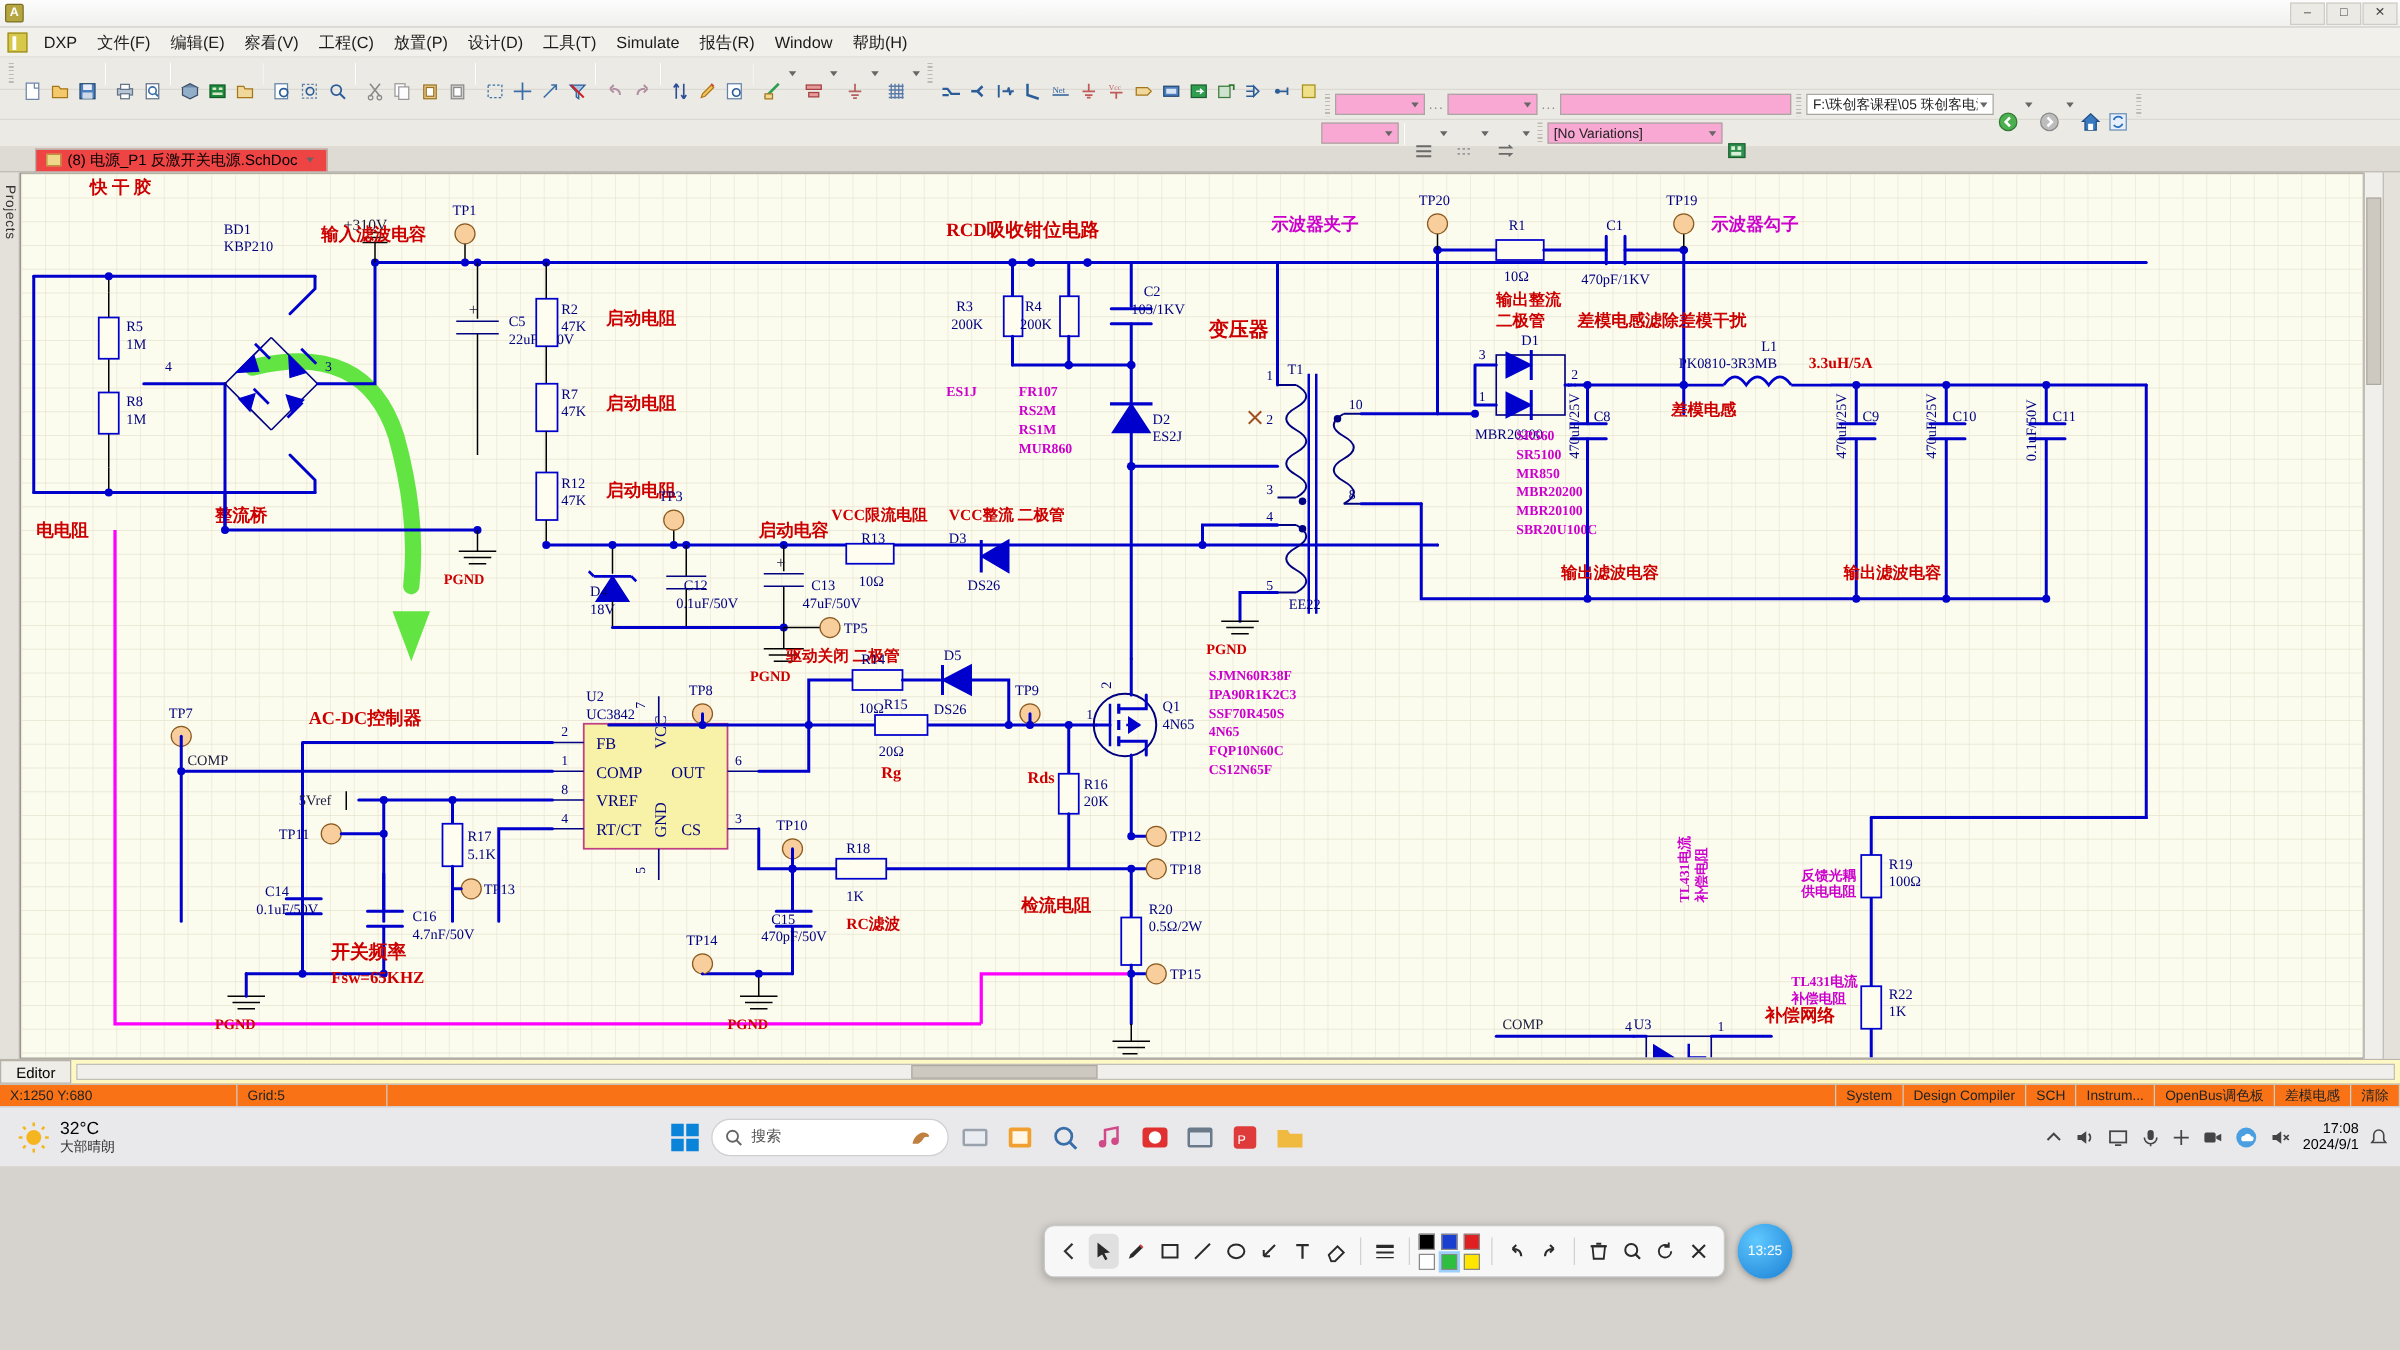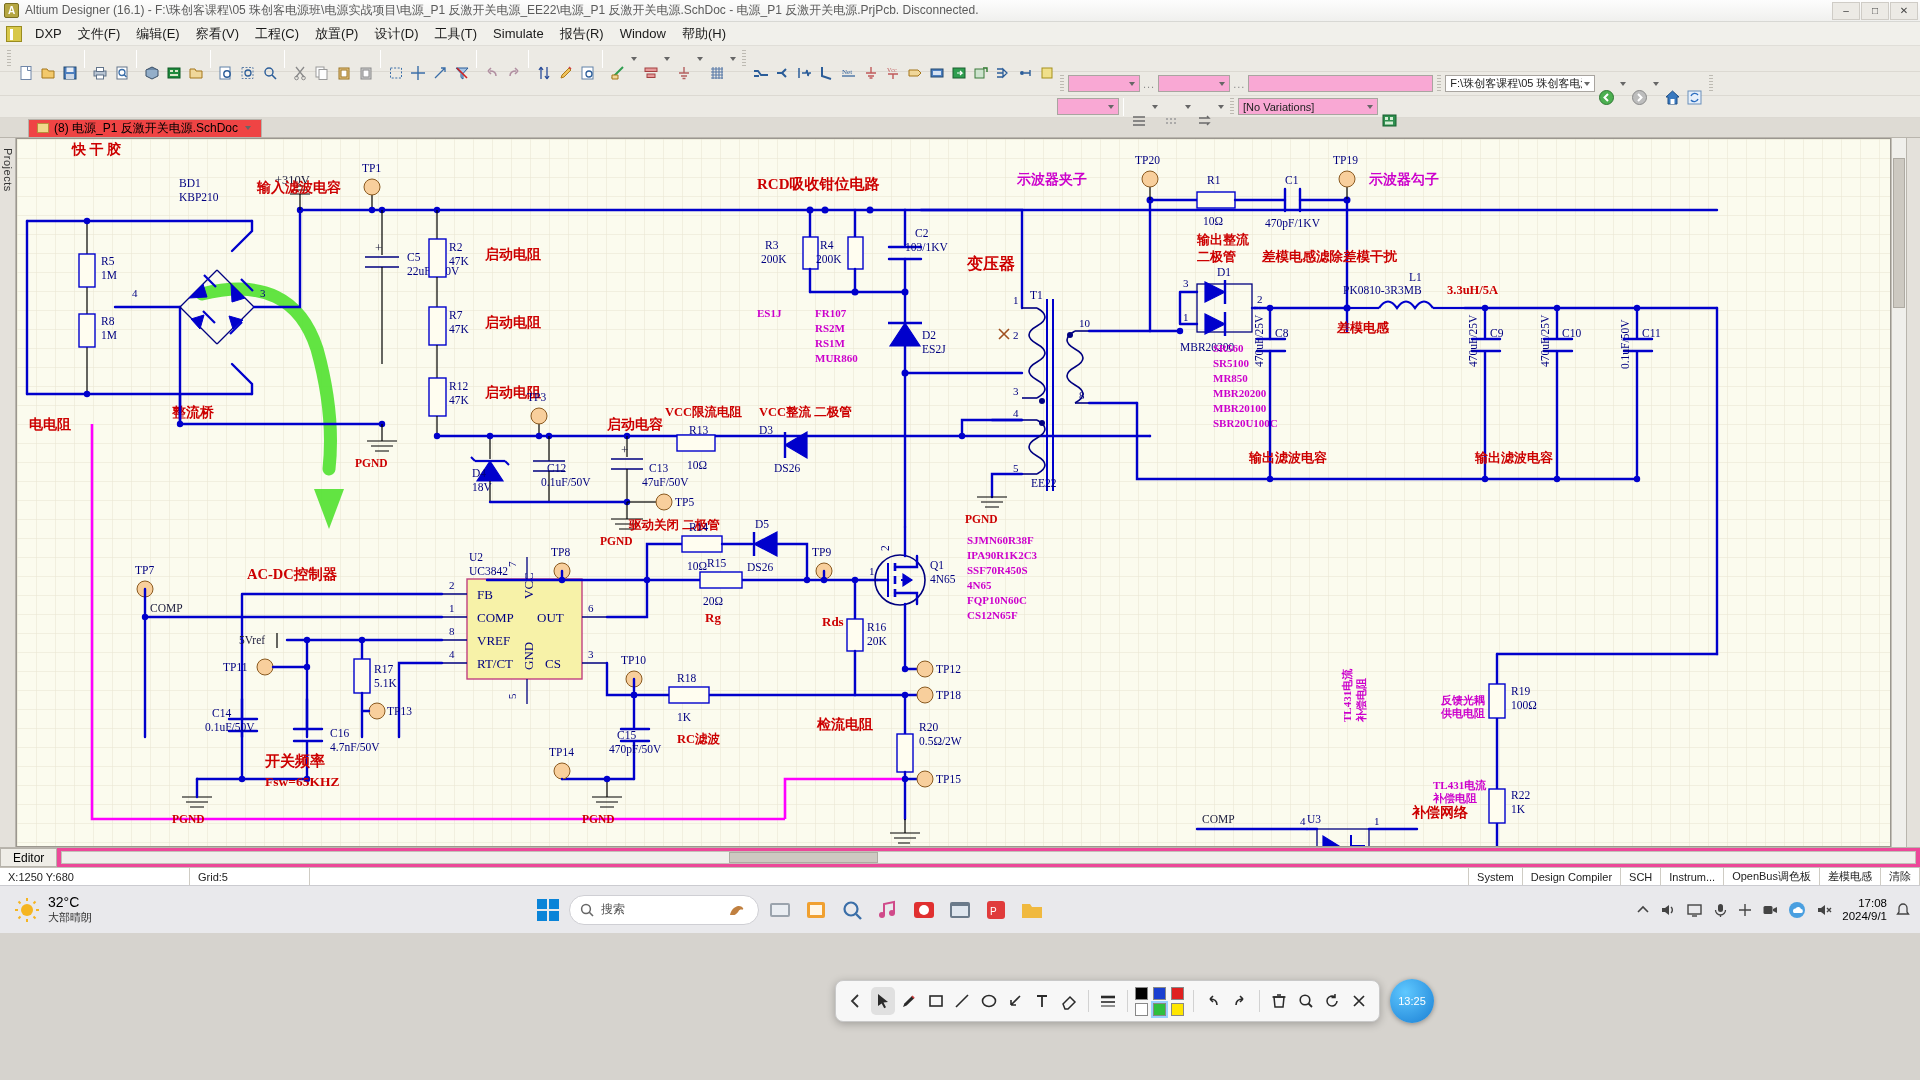--- a/index.html
+++ b/index.html
@@ -63,27 +63,27 @@
      display:flex; align-items:flex-start; justify-content:center; padding-top:10px;}
   .leftrail span{ writing-mode:vertical-rl; font-size:11px; color:#333; letter-spacing:0.5px;}
   .canvaswrap{ flex:1; position:relative; overflow:hidden; background:#fbfbee;
     border:1px solid #9b978f;}
   .rightrail{ width:14px; background:#e4e1db; border-left:1px solid #b9b5ad;}
   .vscroll{ width:15px; background:#f0efeb; border-left:1px solid #c3bfb7;
      position:relative;}
   .vthumb{ position:absolute; left:1px; right:1px; top:20px; height:150px;
      background:#cdc9c1; border:1px solid #aeaaa2;}
   
-  .editorbar{ height:20px; background:#ec4899; border-top:1px solid #b9b5ad;
+  .editorbar{ height:20px; background:#fef9c3; border-top:1px solid #b9b5ad;
     display:flex; align-items:center; }
   .editor-tab{ height:19px; padding:0 12px; background:#efede7; border:1px solid #b6b2aa;
     font-size:12px; display:flex;align-items:center;}
   .hscrollarea{flex:1; height:13px; margin:0 4px; background:#f0efeb; border:1px solid #c3bfb7; position:relative;}
   .hthumb{position:absolute;top:0;bottom:0;left:36%;width:8%;background:#cdc9c1;border:1px solid #aeaaa2;}
-  .statusbar{ height:18px; background:#ffffff; border-top:1px solid #c5c1b9;
+  .statusbar{ height:18px; background:#f97316; border-top:1px solid #c5c1b9;
      display:flex; align-items:center; font-size:11px; color:#222;}
   .sb-cell{ padding:0 8px; border-right:1px solid #cfccc4; height:100%; display:flex;align-items:center;}
   .sb-right{ margin-left:auto; display:flex; height:100%; align-items:center;}
   
   .taskbar{ height:48px; background:#e9e9ec; display:flex; align-items:center;
     border-top:1px solid #cbcbd0; position:relative;}
   .weather{ display:flex; align-items:center; gap:8px; padding-left:14px; width:230px;}
   .weather .t{font-size:14px;}
   .weather .s{font-size:11px;color:#333;}
   .tb-center{ display:flex; align-items:center; gap:6px; }
@@ -128,21 +128,20 @@
     background:radial-gradient(circle at 35% 30%,#5fc8ff,#1a7fd4);
     color:#fff; font-size:11px; display:flex;align-items:center;justify-content:center;
     box-shadow:0 1px 5px rgba(0,0,0,.35);
   }
 </style>
 </head>
 <body>
 
 <div class="titlebar">
   <div class="ad-logo">A</div>
-  <div class="title-text">Altium Designer (16.1) - F:\珠创客课程\05 珠创客电源班\电源实战项目\电源_P1 反激开关电源_EE22\电源_P1 反激开关电源.SchDoc - 电源_P1 反激开关电源.PrjPcb. Disconnected.</div>
   <div class="win-btns">
     <div class="win-btn">–</div>
     <div class="win-btn">□</div>
     <div class="win-btn close">✕</div>
   </div>
 </div>
 
 <div class="menubar">
   <div class="dxp-badge"></div>
   <div class="menu-item">DXP</div>

